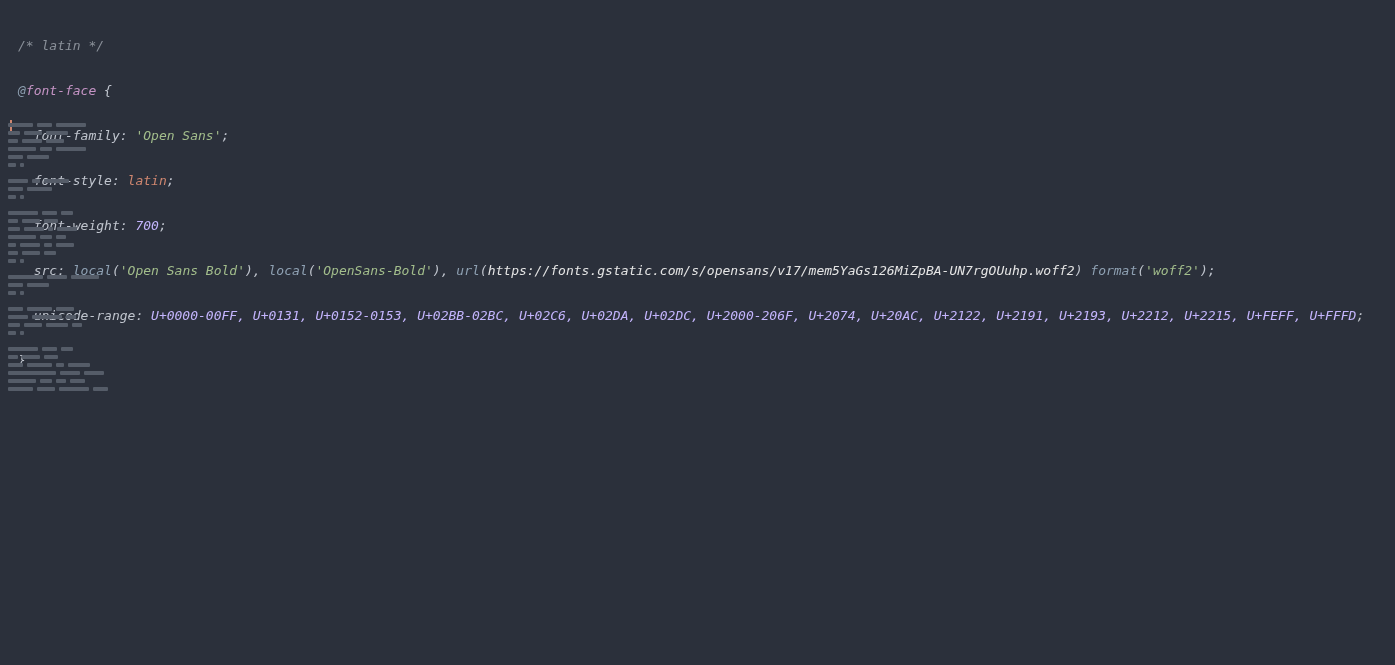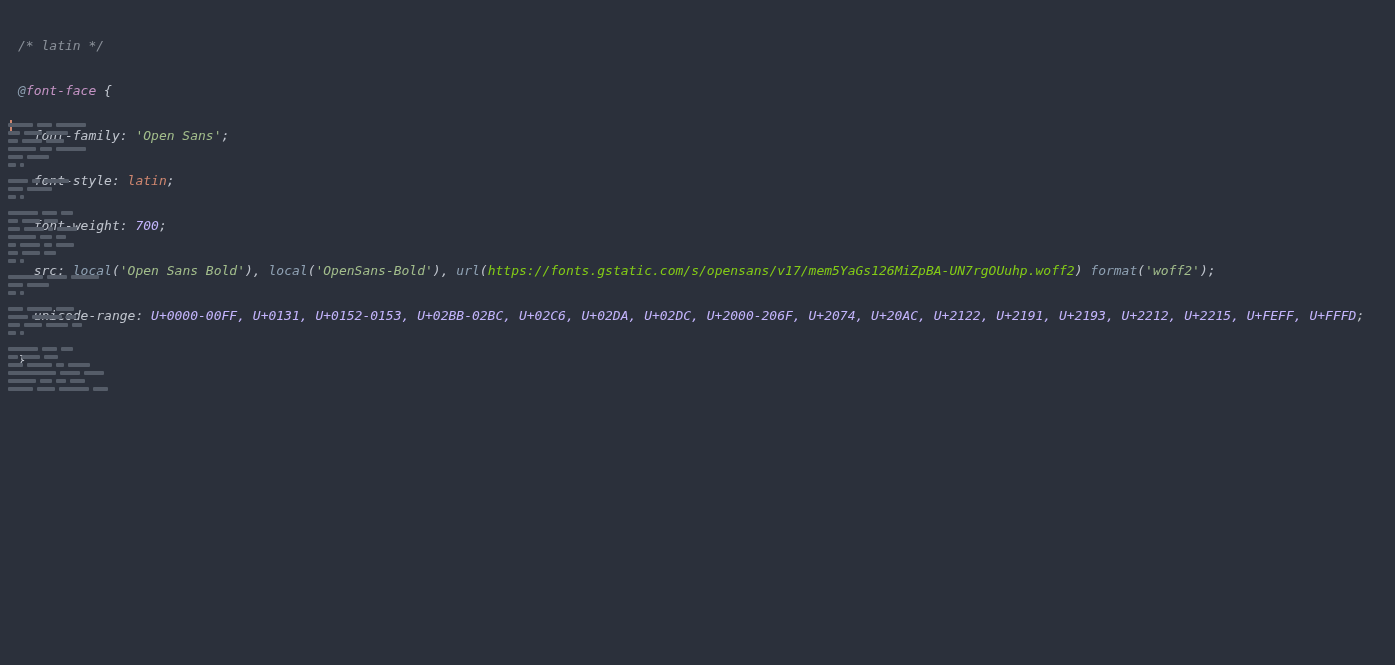--- a/index.html
+++ b/index.html
@@ -26,21 +26,21 @@
   }
   .comment  { color: #8a9099; font-style: italic; }
   .at       { color: #8fa1b3; font-style: italic; }
   .kw       { color: #c594c5; font-style: italic; }
   .prop     { color: #c0c5ce; }
   .valkw    { color: #d08770; font-style: italic; }
   .str      { color: #a3be8c; font-style: italic; }
   .func     { color: #8fa1b3; }
   .punct    { color: #c0c5ce; font-style: italic; }
   .num      { color: #c4b5fd; font-style: italic; }
-  .url      { color: #84cc16; font-style: italic; }
+  .url      { color: #e5e5e5; font-style: italic; }
   .brace    { color: #c0c5ce; font-style: italic; }
 
   
   .cursor {
     position: absolute;
     left: 10px;
     top: 120px;
     width: 2px;
     height: 15px;
     background: #d08770;

